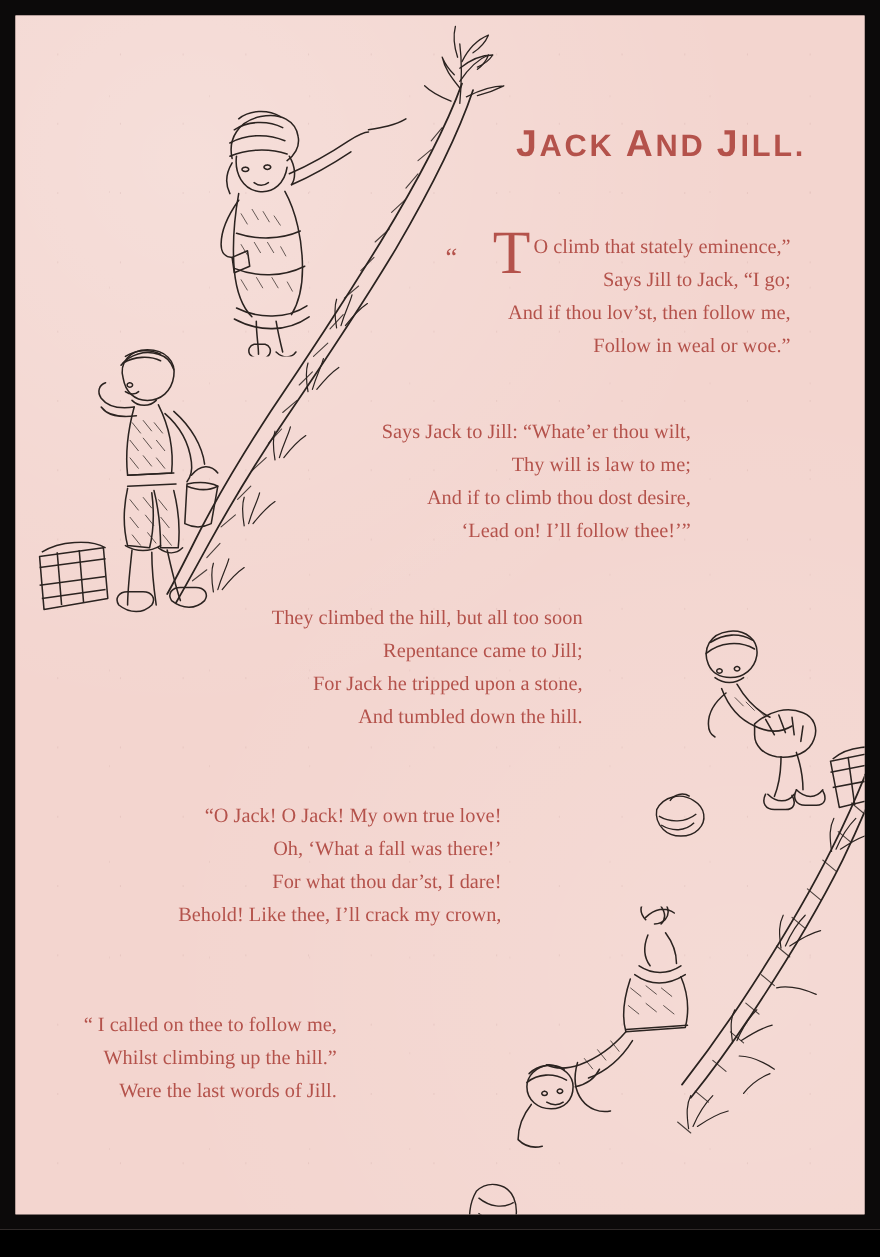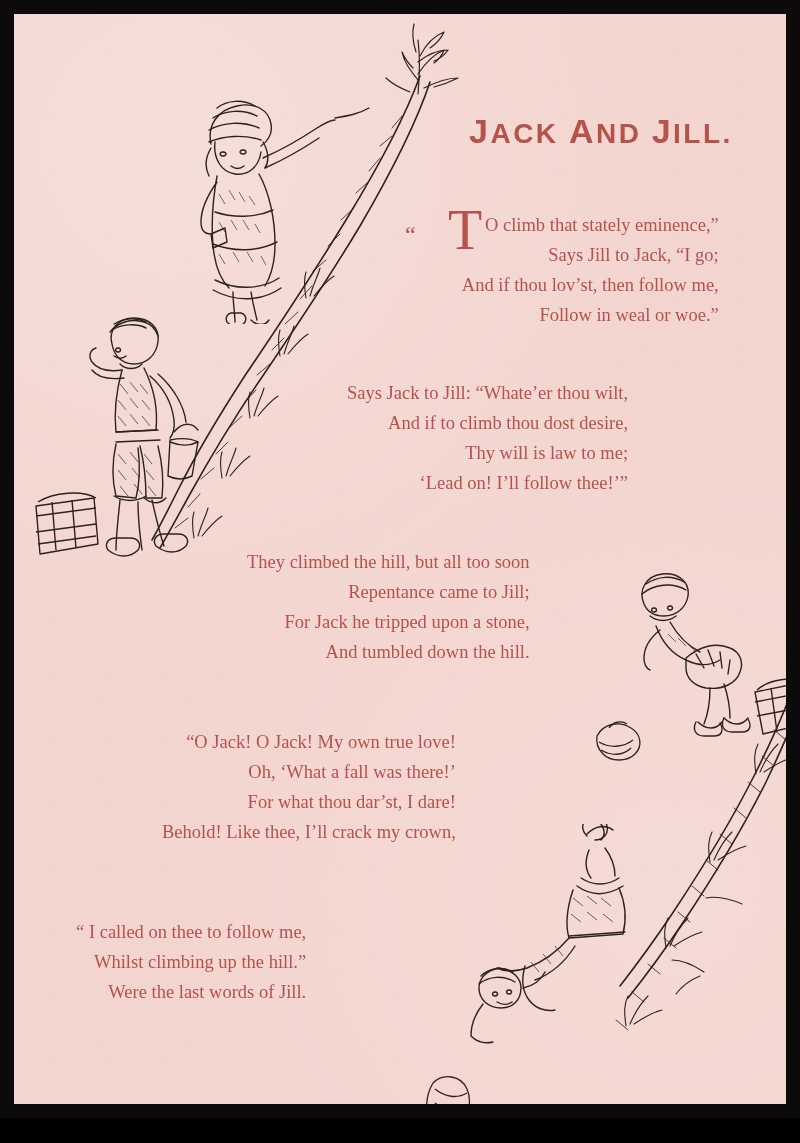--- a/index.html
+++ b/index.html
@@ -366,22 +366,22 @@
   <div class="stanza" id="stanza1">
     <span style="position:absolute;left:-22px;top:10px;font-size:24px;">“</span>
       <span class="line first">O climb that stately eminence,”</span>
     <span class="line i1">Says Jill to Jack, “I go;</span>
     <span class="line">And if thou lov’st, then follow me,</span>
     <span class="line i2">Follow in weal or woe.”</span>
   </div>
 
   <div class="stanza" id="stanza2">
     <span class="line">Says Jack to Jill: “Whate’er thou wilt,</span>
+    <span class="line i3">Thy will is law to me;</span>
     <span class="line i2">And if to climb thou dost desire,</span>
-    <span class="line i3">Thy will is law to me;</span>
     <span class="line i3">‘Lead on! I’ll follow thee!’”</span>
   </div>
 
   <div class="stanza" id="stanza3">
     <span class="line">They climbed the hill, but all too soon</span>
     <span class="line i3">Repentance came to Jill;</span>
     <span class="line">For Jack he tripped upon a stone,</span>
     <span class="line i2">And tumbled down the hill.</span>
   </div>
 

